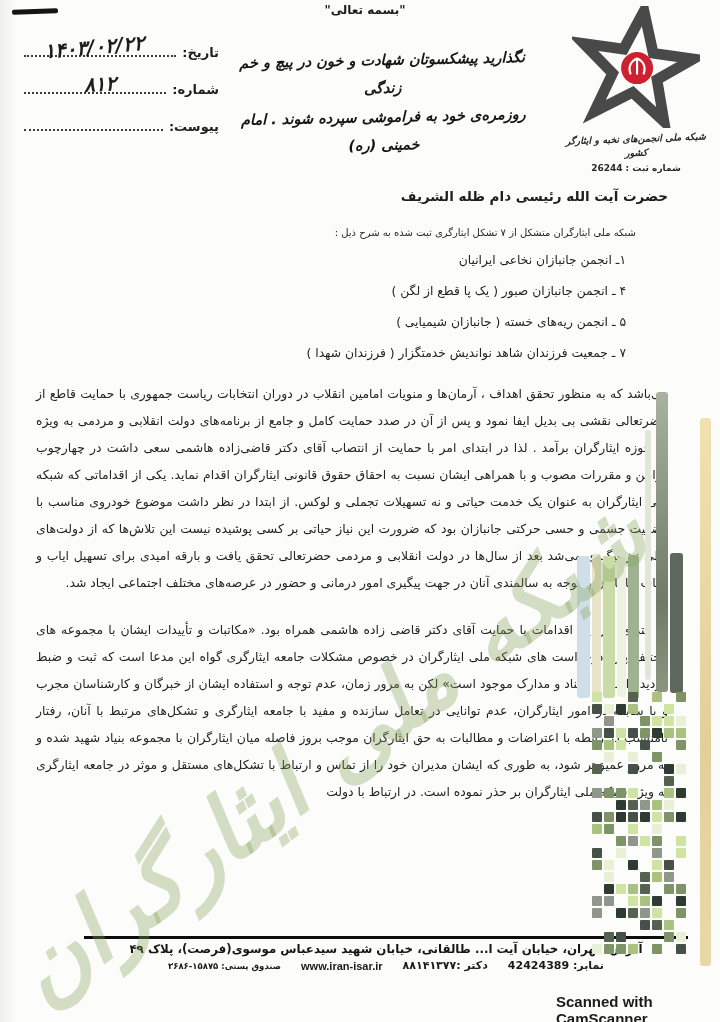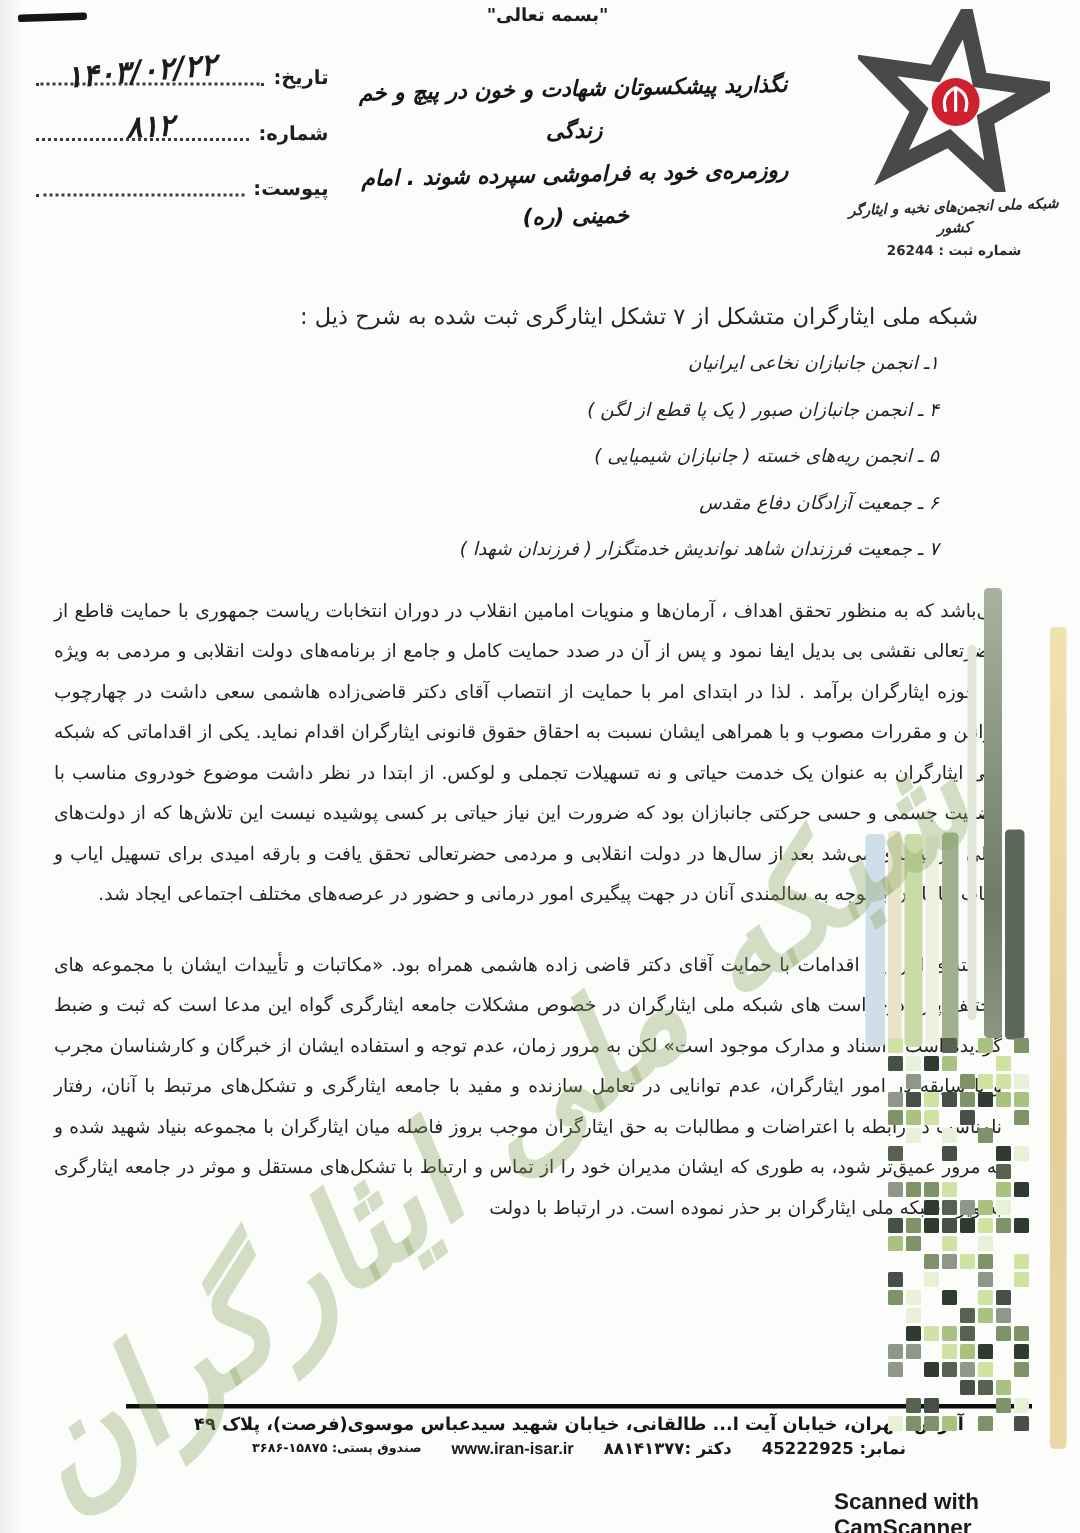--- a/index.html
+++ b/index.html
@@ -23,22 +23,22 @@
     font-style:italic;font-size:14.5px;line-height:1.95;color:#161616;transform:rotate(-1.2deg);}
   .logo{left:560px;top:6px;width:152px;text-align:center;}
   .logo-caption{font-size:9.5px;font-weight:bold;font-style:italic;direction:rtl;color:#2a2a2a;
     transform:rotate(-2deg);line-height:1.5;}
   .logo-reg{font-size:9px;font-weight:bold;direction:rtl;color:#2a2a2a;margin-top:2px;}
   
   .letter{left:36px;top:188px;width:632px;direction:rtl;}
   .addr1{font-weight:bold;font-size:13.5px;margin-bottom:23px;color:#1e1e1e;}
   .addr2{font-weight:bold;font-size:13.5px;margin-bottom:16px;color:#1e1e1e;}
   .salutation{font-weight:bold;font-size:12.8px;line-height:2.45;text-align:justify;color:#222;}
-  .list-intro{font-size:15px;margin-top:14px;margin-right:16px;}
-  .org-list{margin-top:6px;margin-right:42px;font-style:italic;}
+  .list-intro{font-size:10px;margin-top:14px;margin-right:32px;}
+  .org-list{margin-top:6px;margin-right:42px;}
   .org-item{font-size:12.3px;height:31px;display:flex;align-items:center;color:#242424;}
   .para{font-size:12.4px;line-height:27px;text-align:justify;margin-top:12px;color:#242424;}
   .para+.para{margin-top:20px;}
   
   .watermark{left:96px;top:650px;width:600px;text-align:center;direction:rtl;white-space:nowrap;
     font-size:92px;font-weight:bold;font-style:italic;color:rgba(132,160,88,0.34);
     transform:rotate(-37deg);pointer-events:none;z-index:6;letter-spacing:-4px;}
   
   .divider{left:84px;top:936px;width:604px;height:3px;background:#0d0d0d;}
   .footer{left:84px;top:942px;width:604px;text-align:center;direction:rtl;}
@@ -93,42 +93,42 @@
     <polygon points="60,4 74,42 112,42 81,66 93,104 60,81 27,104 39,66 8,42 46,42" fill="none" stroke="#3a3a3a" stroke-width="10" stroke-linejoin="miter" opacity="0.92" transform="rotate(8 60 58)"></polygon>
     <circle cx="61" cy="58" r="15" fill="#cf2030"></circle>
     <path d="M55 64 c-3 -8 1 -13 6 -15 c5 2 9 7 6 15" fill="none" stroke="#ffffff" stroke-width="2"></path>
     <line x1="61" y1="50" x2="61" y2="64" stroke="#ffffff" stroke-width="2"></line>
   </svg>
   <div class="logo-caption">شبکه ملی انجمن‌های نخبه و ایثارگر کشور</div>
   <div class="logo-reg">شماره ثبت : 26244</div>
 </div>
 
 <div class="abs letter">
+  <div class="addr1">حضرت آیت الله رئیسی دام ظله الشریف</div>
   <div class="list-intro">شبکه ملی ایثارگران متشکل از ۷ تشکل ایثارگری ثبت شده به شرح ذیل :</div>
   <div class="org-list">
     <div class="org-item">۱ـ انجمن جانبازان نخاعی ایرانیان</div>
     <div class="org-item">۴ ـ انجمن جانبازان صبور ( یک پا قطع از لگن )</div>
     <div class="org-item">۵ ـ انجمن ریه‌های خسته ( جانبازان شیمیایی )</div>
-    <div class="org-item">۶ ـ جمعیت آزادگان دفاع مقدس</div>
     <div class="org-item">۷ ـ جمعیت فرزندان شاهد نواندیش خدمتگزار ( فرزندان شهدا )</div>
   </div>
   <div class="para">می‌باشد که به منظور تحقق اهداف ، آرمان‌ها و منویات امامین انقلاب در دوران انتخابات ریاست جمهوری با حمایت قاطع از حضرتعالی نقشی بی بدیل ایفا نمود و پس از آن در صدد حمایت کامل و جامع از برنامه‌های دولت انقلابی و مردمی به ویژه در حوزه ایثارگران برآمد . لذا در ابتدای امر با حمایت از انتصاب آقای دکتر قاضی‌زاده هاشمی سعی داشت در چهارچوب قوانین و مقررات مصوب و با همراهی ایشان نسبت به احقاق حقوق قانونی ایثارگران اقدام نماید. یکی از اقداماتی که شبکه ملی ایثارگران به عنوان یک خدمت حیاتی و نه تسهیلات تجملی و لوکس. از ابتدا در نظر داشت موضوع خودروی مناسب با وضعیت جسمی و حسی حرکتی جانبازان بود که ضرورت این نیاز حیاتی بر کسی پوشیده نیست این تلاش‌ها که از دولت‌های قبلی نیز پیگیری می‌شد بعد از سال‌ها در دولت انقلابی و مردمی حضرتعالی تحقق یافت و بارقه امیدی برای تسهیل ایاب و ذهاب جانبازان با توجه به سالمندی آنان در جهت پیگیری امور درمانی و حضور در عرصه‌های مختلف اجتماعی ایجاد شد.</div>
   <div class="para">در ابتدای امر این اقدامات با حمایت آقای دکتر قاضی زاده هاشمی همراه بود. «مکاتبات و تأییدات ایشان با مجموعه های مختلف پیرو درخواست های شبکه ملی ایثارگران در خصوص مشکلات جامعه ایثارگری گواه این مدعا است که ثبت و ضبط گردیده است ، اسناد و مدارک موجود است» لکن به مرور زمان، عدم توجه و استفاده ایشان از خبرگان و کارشناسان مجرب و با سابقه در امور ایثارگران، عدم توانایی در تعامل سازنده و مفید با جامعه ایثارگری و تشکل‌های مرتبط با آنان، رفتار نامناسب در رابطه با اعتراضات و مطالبات به حق ایثارگران موجب بروز فاصله میان ایثارگران با مجموعه بنیاد شهید شده و به مرور عمیق‌تر شود، به طوری که ایشان مدیران خود را از تماس و ارتباط با تشکل‌های مستقل و موثر در جامعه ایثارگری به ویژه شبکه ملی ایثارگران بر حذر نموده است. در ارتباط با دولت</div>
 </div>
 
 <div class="abs watermark">شبکه ملی ایثارگران</div>
 
 <div class="abs divider"></div>
 <div class="abs footer">
   <div class="footer-address">آدرس: تهران، خیابان آیت ا... طالقانی، خیابان شهید سیدعباس موسوی(فرصت)، پلاک ۴۹</div>
   <div class="footer-row">
     <span class="footer-pobox">صندوق پستی: ۱۵۸۷۵-۳۶۸۶</span>
     <span class="footer-web">www.iran-isar.ir</span>
     <span class="footer-seg">دکتر :۸۸۱۴۱۳۷۷</span>
-    <span class="footer-seg">نمابر: 45222925</span>
+    <span class="footer-seg">نمابر: 42424389</span>
   </div>
 </div>
 
 <div class="strip" style="left:700px;top:418px;width:11px;height:548px;background:linear-gradient(#f2e1b0,#e2cf9a 60%,#ead9a8);"></div>
 <div class="strip" style="left:656px;top:392px;width:12px;height:300px;background:linear-gradient(#a8b29e,#6f7a68 70%,#8b9581);"></div>
 <div class="strip" style="left:645px;top:430px;width:6px;height:250px;background:#e0e6d8;"></div>
 <div class="strip" style="left:577px;top:556px;width:13px;height:142px;background:#cfdfe9;"></div>
 <div class="strip" style="left:592px;top:554px;width:9px;height:146px;background:#e9e3c9;"></div>
 <div class="strip" style="left:603px;top:556px;width:12px;height:142px;background:#c9dba6;"></div>
 <div class="strip" style="left:617px;top:557px;width:9px;height:140px;background:#eef0e2;"></div>

